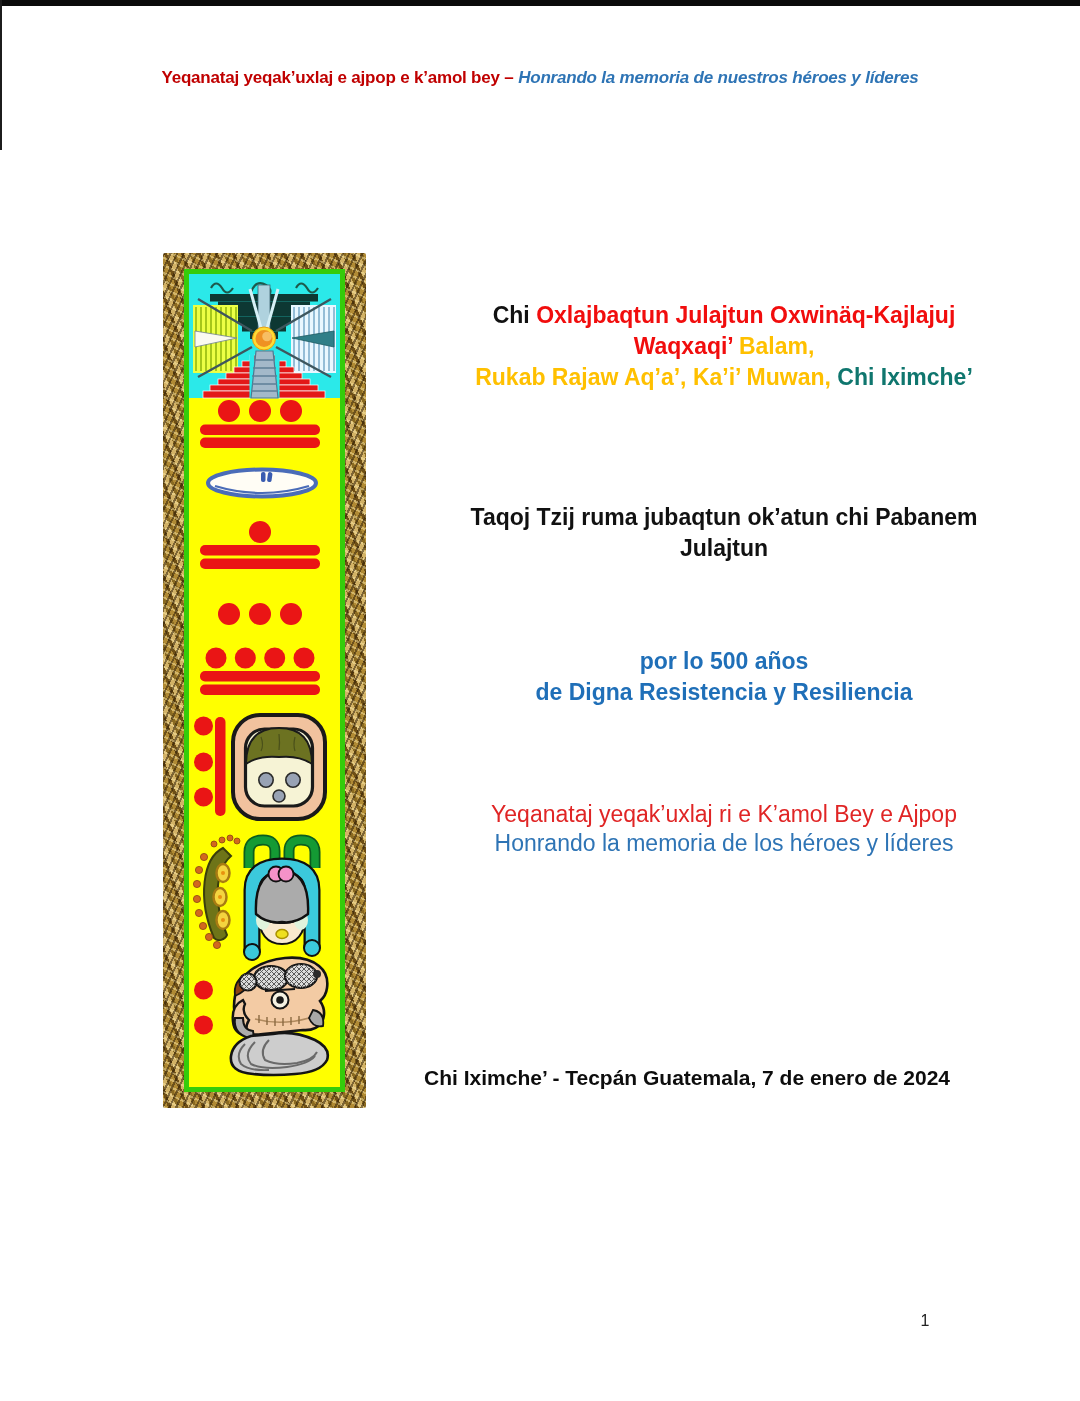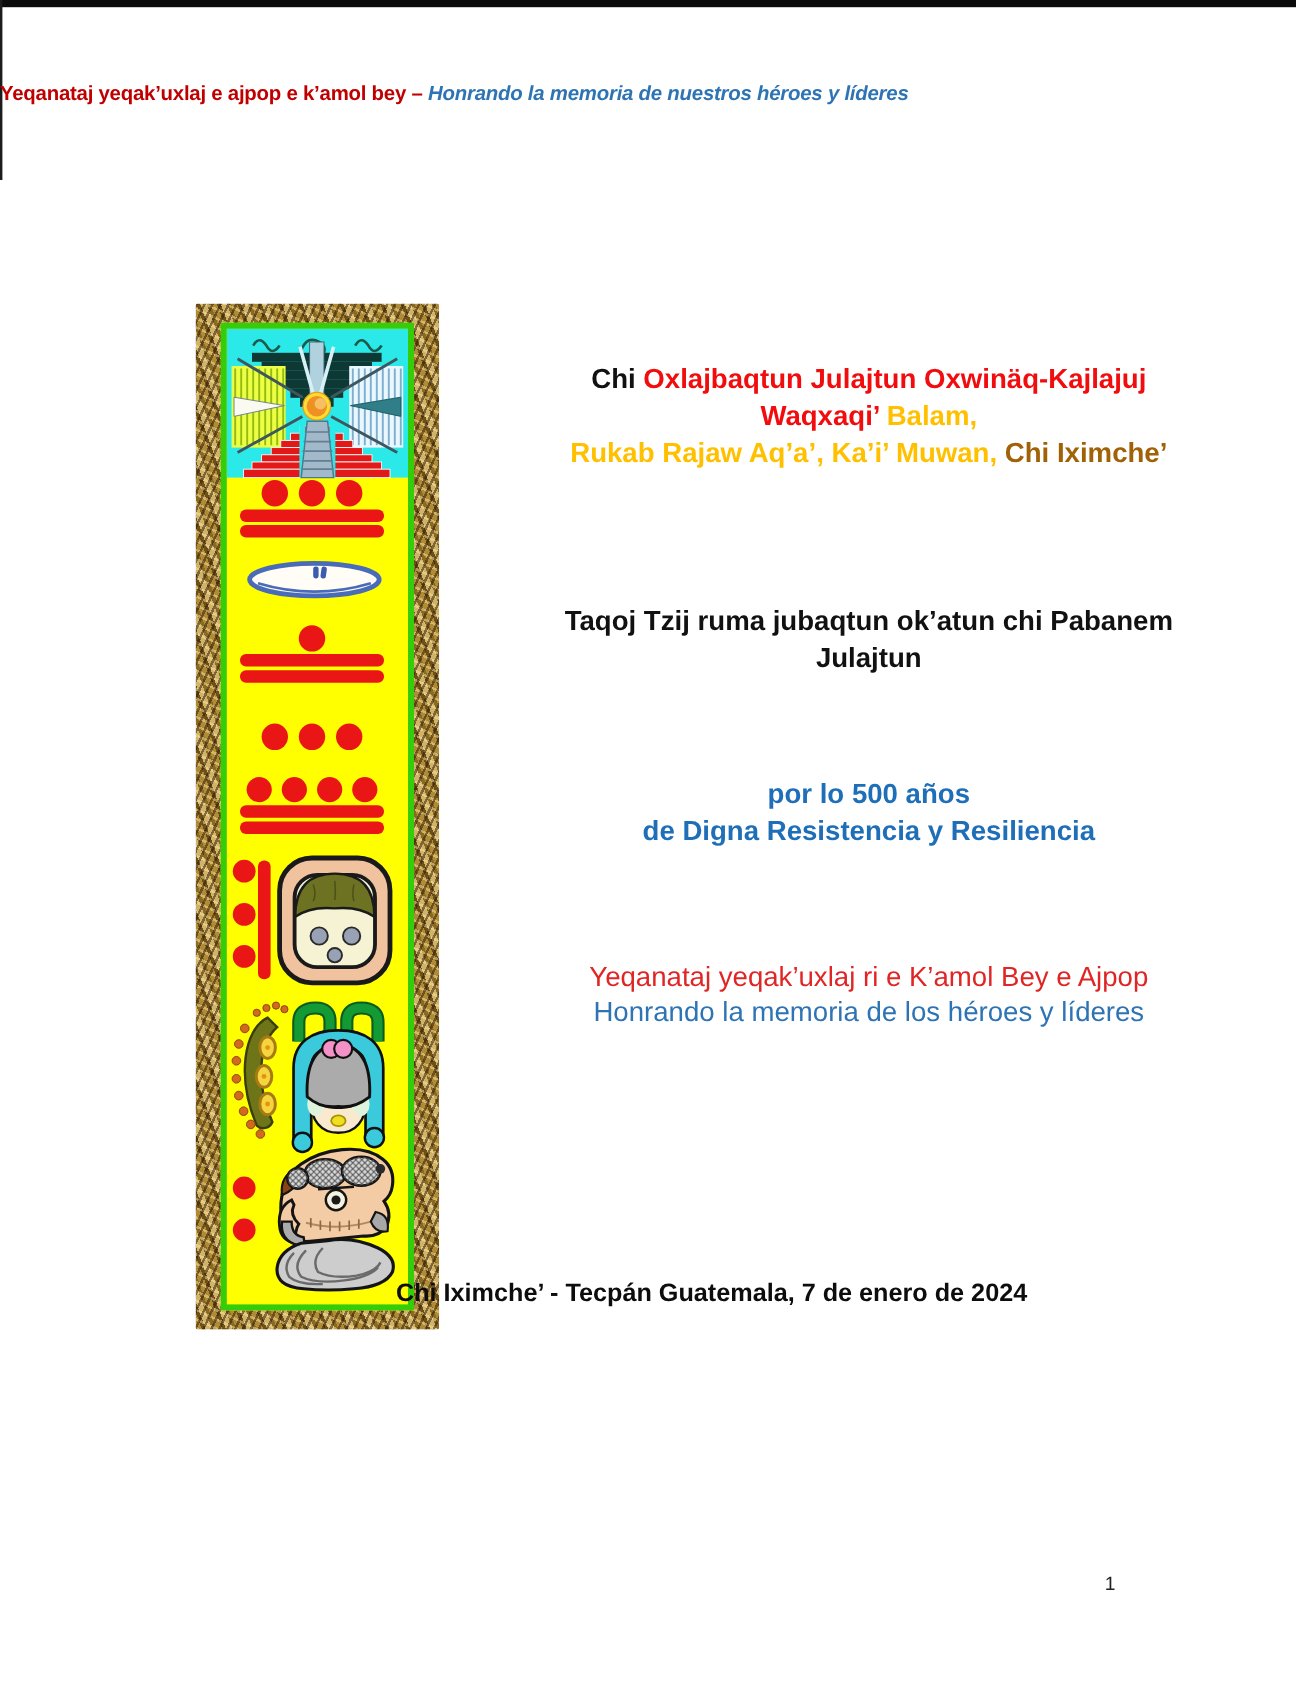--- a/index.html
+++ b/index.html
@@ -2,42 +2,42 @@
 <html><head>
 <meta charset="utf-8">
 <style>
   html,body{margin:0;padding:0;}
   body{width:1080px;height:1401px;background:#ffffff;position:relative;
        font-family:"Liberation Sans","DejaVu Sans",sans-serif;overflow:hidden;}
   .page{position:absolute;inset:0;background:#ffffff;}
   .scan-bar{position:absolute;top:0;left:0;width:1080px;height:6px;background:#0b0b0b;}
   .scan-left{position:absolute;top:0;left:0;width:2px;height:150px;background:#1c1c1c;}
 
-  .runhead{position:absolute;top:68px;left:0;width:1080px;text-align:left;
+  .runhead{position:absolute;top:68px;left:0;width:1080px;text-align:center;
            font-size:17px;font-weight:700;letter-spacing:-0.2px;white-space:nowrap;}
   .hdr-red{color:#C00000;}
   .hdr-blue{color:#2E74B5;font-style:italic;}
 
   .tblock{position:absolute;left:360px;width:640px;text-align:center;
           font-size:23px;font-weight:700;line-height:31px;color:#111;padding-left:44px;}
   .title{top:300px;}
   .subtitle{top:502px;}
   .pron{top:646px;color:#1F6FB8;}
   .honor{top:800px;font-weight:400;line-height:29px;}
   .honor .maya{color:#E02525;}
   .honor .esp{color:#2E74B5;}
-  .dateline{position:absolute;top:1066px;left:330px;width:620px;text-align:left;
+  .dateline{position:absolute;top:1066px;left:330px;width:620px;text-align:right;
             font-size:21px;font-weight:700;color:#0d0d0d;white-space:nowrap;}
   .pagenum{position:absolute;top:1312px;left:900px;width:50px;text-align:center;
            font-size:16px;color:#222;}
 
   .c-black{color:#111;}
   .c-red{color:#F10D0D;}
   .c-gold{color:#FFC000;}
-  .c-green{color:#a16207;}
+  .c-green{color:#0f766e;}
 
   .stela{position:absolute;left:163px;top:253px;width:203px;height:855px;
          box-sizing:border-box;padding:16px 21px 16px 21px;border-radius:2px;
          background:
            repeating-linear-gradient(115deg, rgba(40,24,4,0.50) 0 2px, transparent 2px 6px),
            repeating-linear-gradient(25deg, rgba(255,236,170,0.45) 0 2px, transparent 2px 7px),
            repeating-linear-gradient(70deg, #B08A34 0 5px, #6E4F16 5px 8px, #D2B266 8px 13px, #8A6A22 13px 16px);}
   .stela-inner{width:100%;height:100%;box-sizing:border-box;background:#FFFF00;
                border:5px solid #35CC0A;}
   .stela-inner svg{display:block;width:100%;height:100%;}

